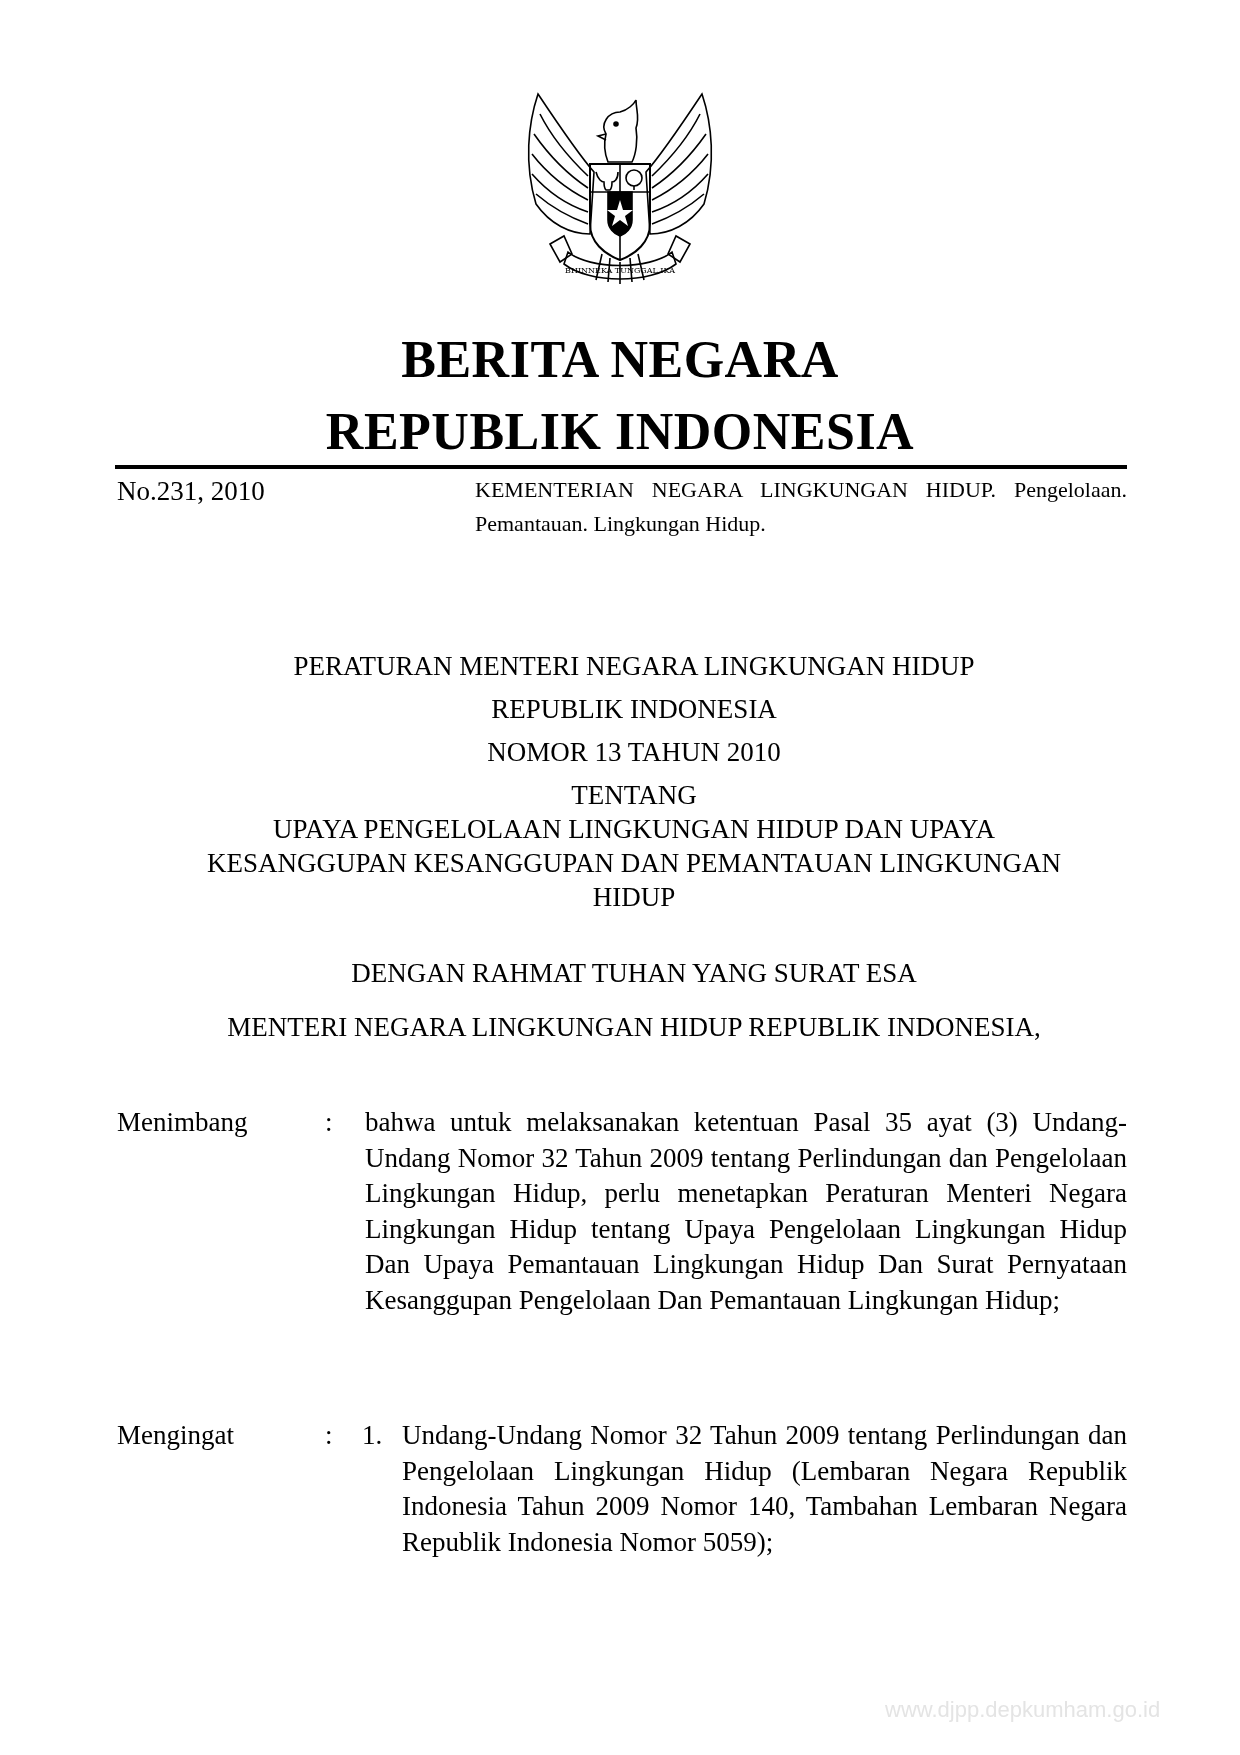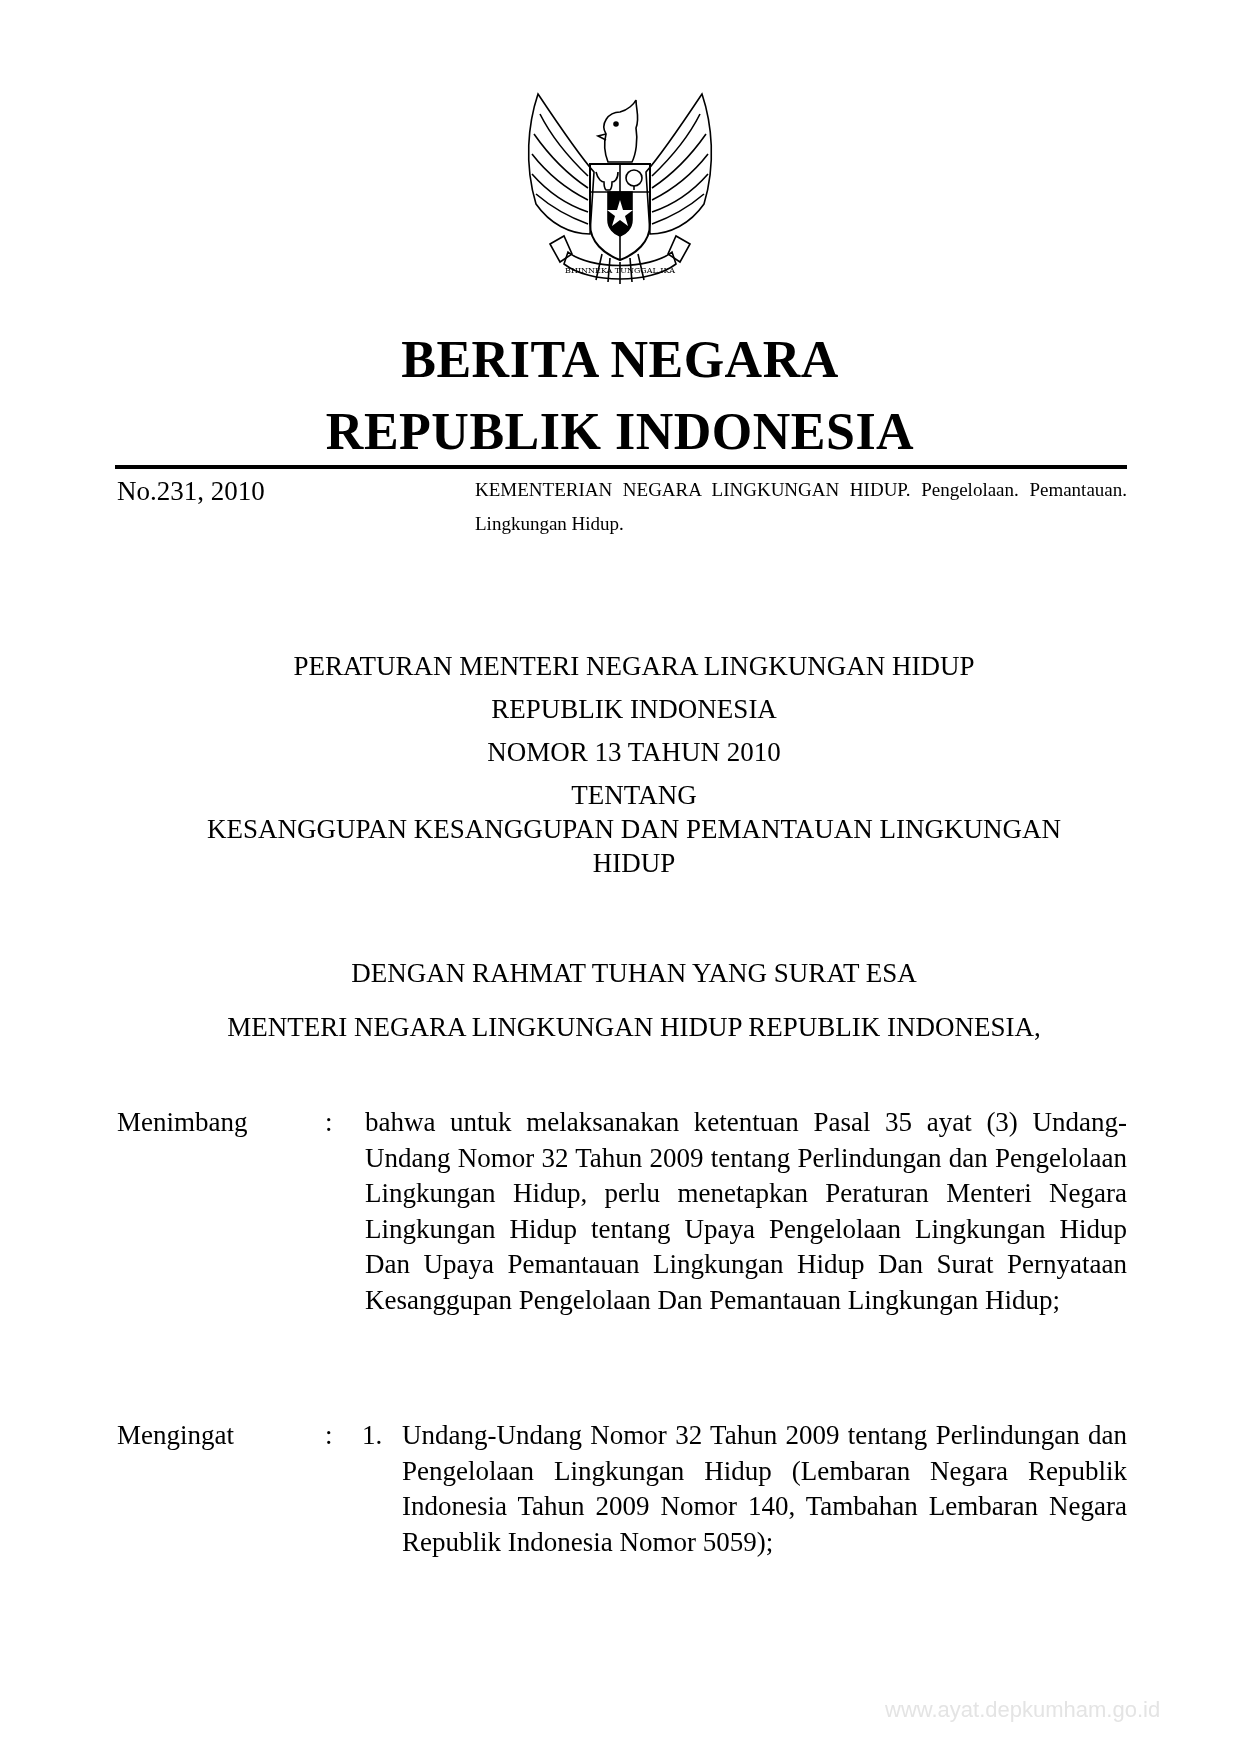--- a/index.html
+++ b/index.html
@@ -47,21 +47,21 @@
       left: 117px;
       top: 473px;
       font-size: 27px;
       line-height: 36px;
     }
     .meta-subject {
       position: absolute;
       left: 475px;
       top: 473px;
       width: 652px;
-      font-size: 19px;
+      font-size: 22px;
       line-height: 34px;
       text-align: justify;
       text-align-last: left;
     }
     .center-block {
       position: absolute;
       left: 128px;
       width: 1012px;
       text-align: center;
       font-size: 27px;
@@ -164,33 +164,34 @@
 <div class="meta-subject">KEMENTERIAN NEGARA LINGKUNGAN HIDUP. Pengelolaan. Pemantauan. Lingkungan Hidup.</div>
 
 <div class="center-block title-block">
   <div>PERATURAN MENTERI NEGARA LINGKUNGAN HIDUP</div>
   <div>REPUBLIK INDONESIA</div>
   <div>NOMOR 13 TAHUN 2010</div>
   <div>TENTANG</div>
 </div>
 
 <div class="center-block subtitle-block">
+  <div>UPAYA PENGELOLAAN LINGKUNGAN HIDUP DAN UPAYA</div>
   <div>KESANGGUPAN KESANGGUPAN DAN PEMANTAUAN LINGKUNGAN</div>
   <div>HIDUP</div>
 </div>
 
 <div class="center-block greeting">DENGAN RAHMAT TUHAN YANG SURAT ESA</div>
 <div class="center-block minister">MENTERI NEGARA LINGKUNGAN HIDUP REPUBLIK INDONESIA,</div>
 
 <div class="clause menimbang">
   <span class="label">Menimbang</span>
   <span class="colon">:</span>
   <div class="body">bahwa untuk melaksanakan ketentuan Pasal 35 ayat (3) Undang-Undang Nomor 32 Tahun 2009 tentang Perlindungan dan Pengelolaan Lingkungan Hidup, perlu menetapkan Peraturan Menteri Negara Lingkungan Hidup tentang Upaya Pengelolaan Lingkungan Hidup Dan Upaya Pemantauan Lingkungan Hidup Dan Surat Pernyataan Kesanggupan Pengelolaan Dan Pemantauan Lingkungan Hidup;</div>
 </div>
 
 <div class="clause mengingat">
   <span class="label">Mengingat</span>
   <span class="colon">:</span>
   <span class="num">1.</span>
   <div class="body">Undang-Undang Nomor 32 Tahun 2009 tentang Perlindungan dan Pengelolaan Lingkungan Hidup (Lembaran Negara Republik Indonesia Tahun 2009 Nomor 140, Tambahan Lembaran Negara Republik Indonesia Nomor 5059);</div>
 </div>
 
-<div class="watermark">www.ayat.depkumham.go.id</div>
+<div class="watermark">www.djpp.depkumham.go.id</div>
 
 </body></html>

